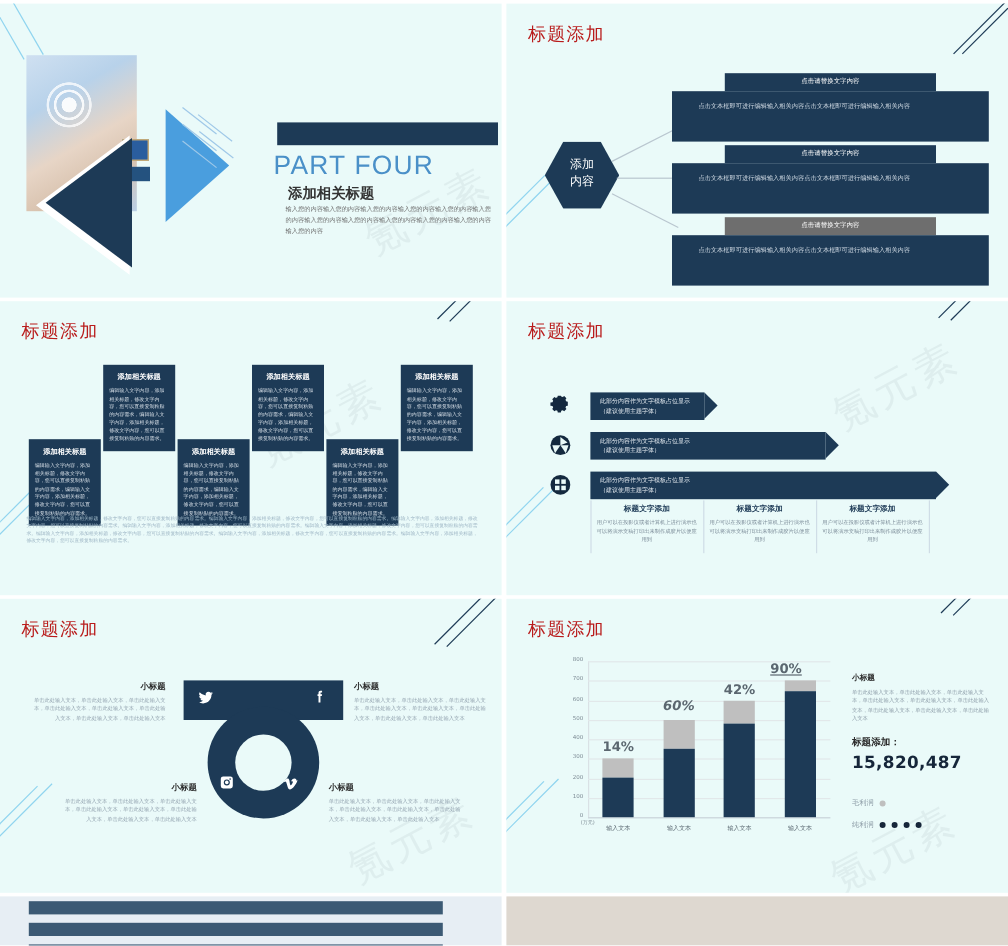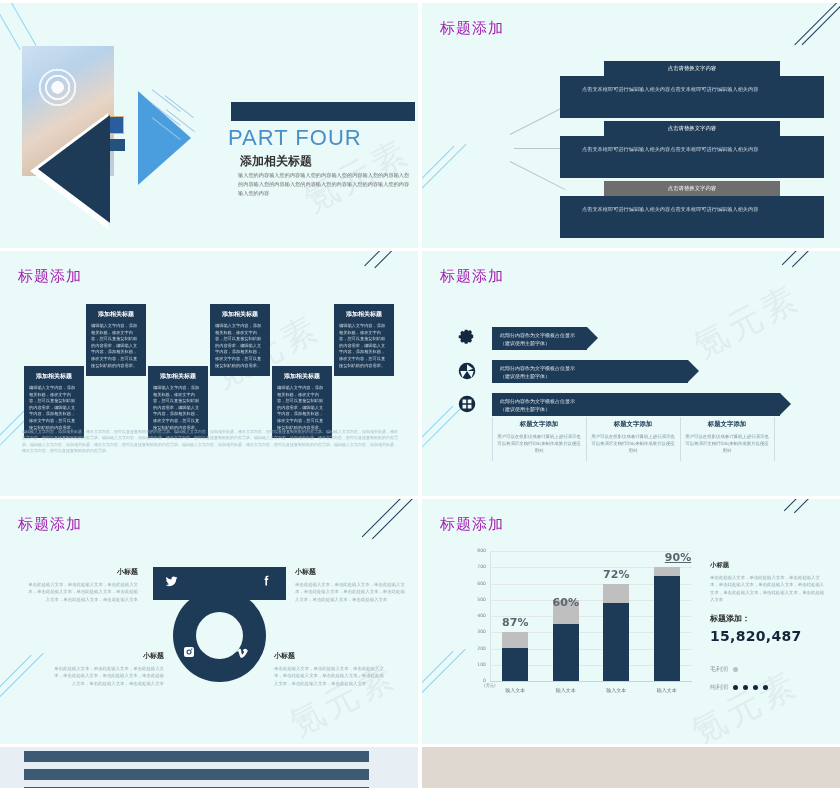--- a/index.html
+++ b/index.html
@@ -12,21 +12,21 @@
   .s1{left:0;   top:3px;}
   .s2{left:422px;top:3px;}
   .s3{left:0;   top:251px;}
   .s4{left:422px;top:251px;}
   .s5{left:0;   top:499px;}
   .s6{left:422px;top:499px;}
 
   .gapline{position:absolute;left:0;width:840px;height:3px;background:#ffffff;}
 
   
-  .title{position:absolute;left:18px;top:16px;font-size:15px;color:#a21caf;
+  .title{position:absolute;left:18px;top:16px;font-size:15px;color:#b91c1c;
          letter-spacing:1px;font-family:"DejaVu Sans",sans-serif;}
 
   
   .chev{position:absolute;border:1.4px solid #1d3a56;border-right:none;border-bottom:none;
         transform:rotate(45deg);}
   .chev-lt{position:absolute;border:1.4px solid #8fd4ef;border-right:none;border-bottom:none;
         transform:rotate(45deg);}
   .diagline{position:absolute;height:1.2px;background:#8fd4ef;transform-origin:left center;}
 
   
@@ -179,20 +179,24 @@
   </div>
 
   <div class="slide s2">
     <div class="title">标题添加</div>
 
     <div class="chev" style="right:-28px;top:14px;width:54px;height:54px;"></div>
     <div class="chev" style="right:-40px;top:6px;width:70px;height:70px;"></div>
     <div class="chev-lt" style="left:-34px;top:116px;width:54px;height:54px;transform:rotate(225deg);"></div>
     <div class="chev-lt" style="left:-46px;top:104px;width:74px;height:74px;transform:rotate(225deg);"></div>
 
+    <div class="hex">
+      <div>添加</div>
+      <div>内容</div>
+    </div>
 
     <div class="conn" style="left:88px;top:131px;width:60px;transform:rotate(-27deg);"></div>
     <div class="conn" style="left:92px;top:145px;width:48px;"></div>
     <div class="conn" style="left:88px;top:158px;width:62px;transform:rotate(27deg);"></div>
 
     <div class="banner" style="left:138px;top:58px;">
       <div class="top">点击请替换文字内容</div>
       <div class="bot">点击文本框即可进行编辑输入相关内容点击文本框即可进行编辑输入相关内容</div>
     </div>
     <div class="banner" style="left:138px;top:118px;">
@@ -389,39 +393,39 @@
         <div class="ytick" style="top: 78.25px;">300</div>
         <div class="gl" style="top: 97.5px;"></div>
         <div class="ytick" style="top: 94.5px;">200</div>
         <div class="gl" style="top: 113.75px;"></div>
         <div class="ytick" style="top: 110.75px;">100</div>
         <div class="ytick" style="top: 127px;">0</div>
         <div class="barwrap" style="left: 40.25px; top: 81.25px; height: 48.75px;">
           <div class="bseg-top" style="height: 33.3333%; background: rgb(191, 191, 191);"></div>
           <div class="bseg-bot" style="height: 66.6667%; background: rgb(29, 58, 86);"></div>
         </div>
-        <div class="blabel" style="left: 30.25px; top: 65.25px;">87%</div>
+        <div class="blabel" style="left: 30.25px; top: 65.25px;">14%</div>
         <div class="xlabel" style="left: 30.25px; top: 136px;">输入文本</div>
         <div class="barwrap" style="left: 90.75px; top: 48.75px; height: 81.25px;">
           <div class="bseg-top" style="height: 30%; background: rgb(191, 191, 191);"></div>
           <div class="bseg-bot" style="height: 70%; background: rgb(29, 58, 86);"></div>
         </div>
-        <div class="blabel" style="left: 80.75px; top: 45px;">60%</div>
+        <div class="blabel" style="left: 80.75px; top: 31px; font-style: italic;">60%</div>
         <div class="xlabel" style="left: 80.75px; top: 136px;">输入文本</div>
         <div class="barwrap" style="left: 141.25px; top: 32.5px; height: 97.5px;">
           <div class="bseg-top" style="height: 20%; background: rgb(191, 191, 191);"></div>
           <div class="bseg-bot" style="height: 80%; background: rgb(29, 58, 86);"></div>
         </div>
-        <div class="blabel" style="left: 131.25px; top: 16.5px;">72%</div>
+        <div class="blabel" style="left: 131.25px; top: 16.5px;">42%</div>
         <div class="xlabel" style="left: 131.25px; top: 136px;">输入文本</div>
         <div class="barwrap" style="left: 191.75px; top: 16.25px; height: 113.75px;">
           <div class="bseg-top" style="height: 7.85714%; background: rgb(191, 191, 191);"></div>
           <div class="bseg-bot" style="height: 92.1429%; background: rgb(29, 58, 86);"></div>
         </div>
-        <div class="blabel" style="left: 193px; top: 0.25px; text-decoration: underline;">90%</div>
+        <div class="blabel" style="left: 170px; top: 0.25px; text-decoration: underline;">90%</div>
         <div class="xlabel" style="left: 181.75px; top: 136px;">输入文本</div>
       </div>
 
     <div class="side">
       <div class="h">小标题</div>
       <div class="t">单击此处输入文本，单击此处输入文本，单击此处输入文本，单击此处输入文本，单击此处输入文本，单击此处输入文本，单击此处输入文本，单击此处输入文本，单击此处输入文本</div>
       <div class="lbl">标题添加：</div>
       <div class="big">15,820,487</div>
     </div>
 

